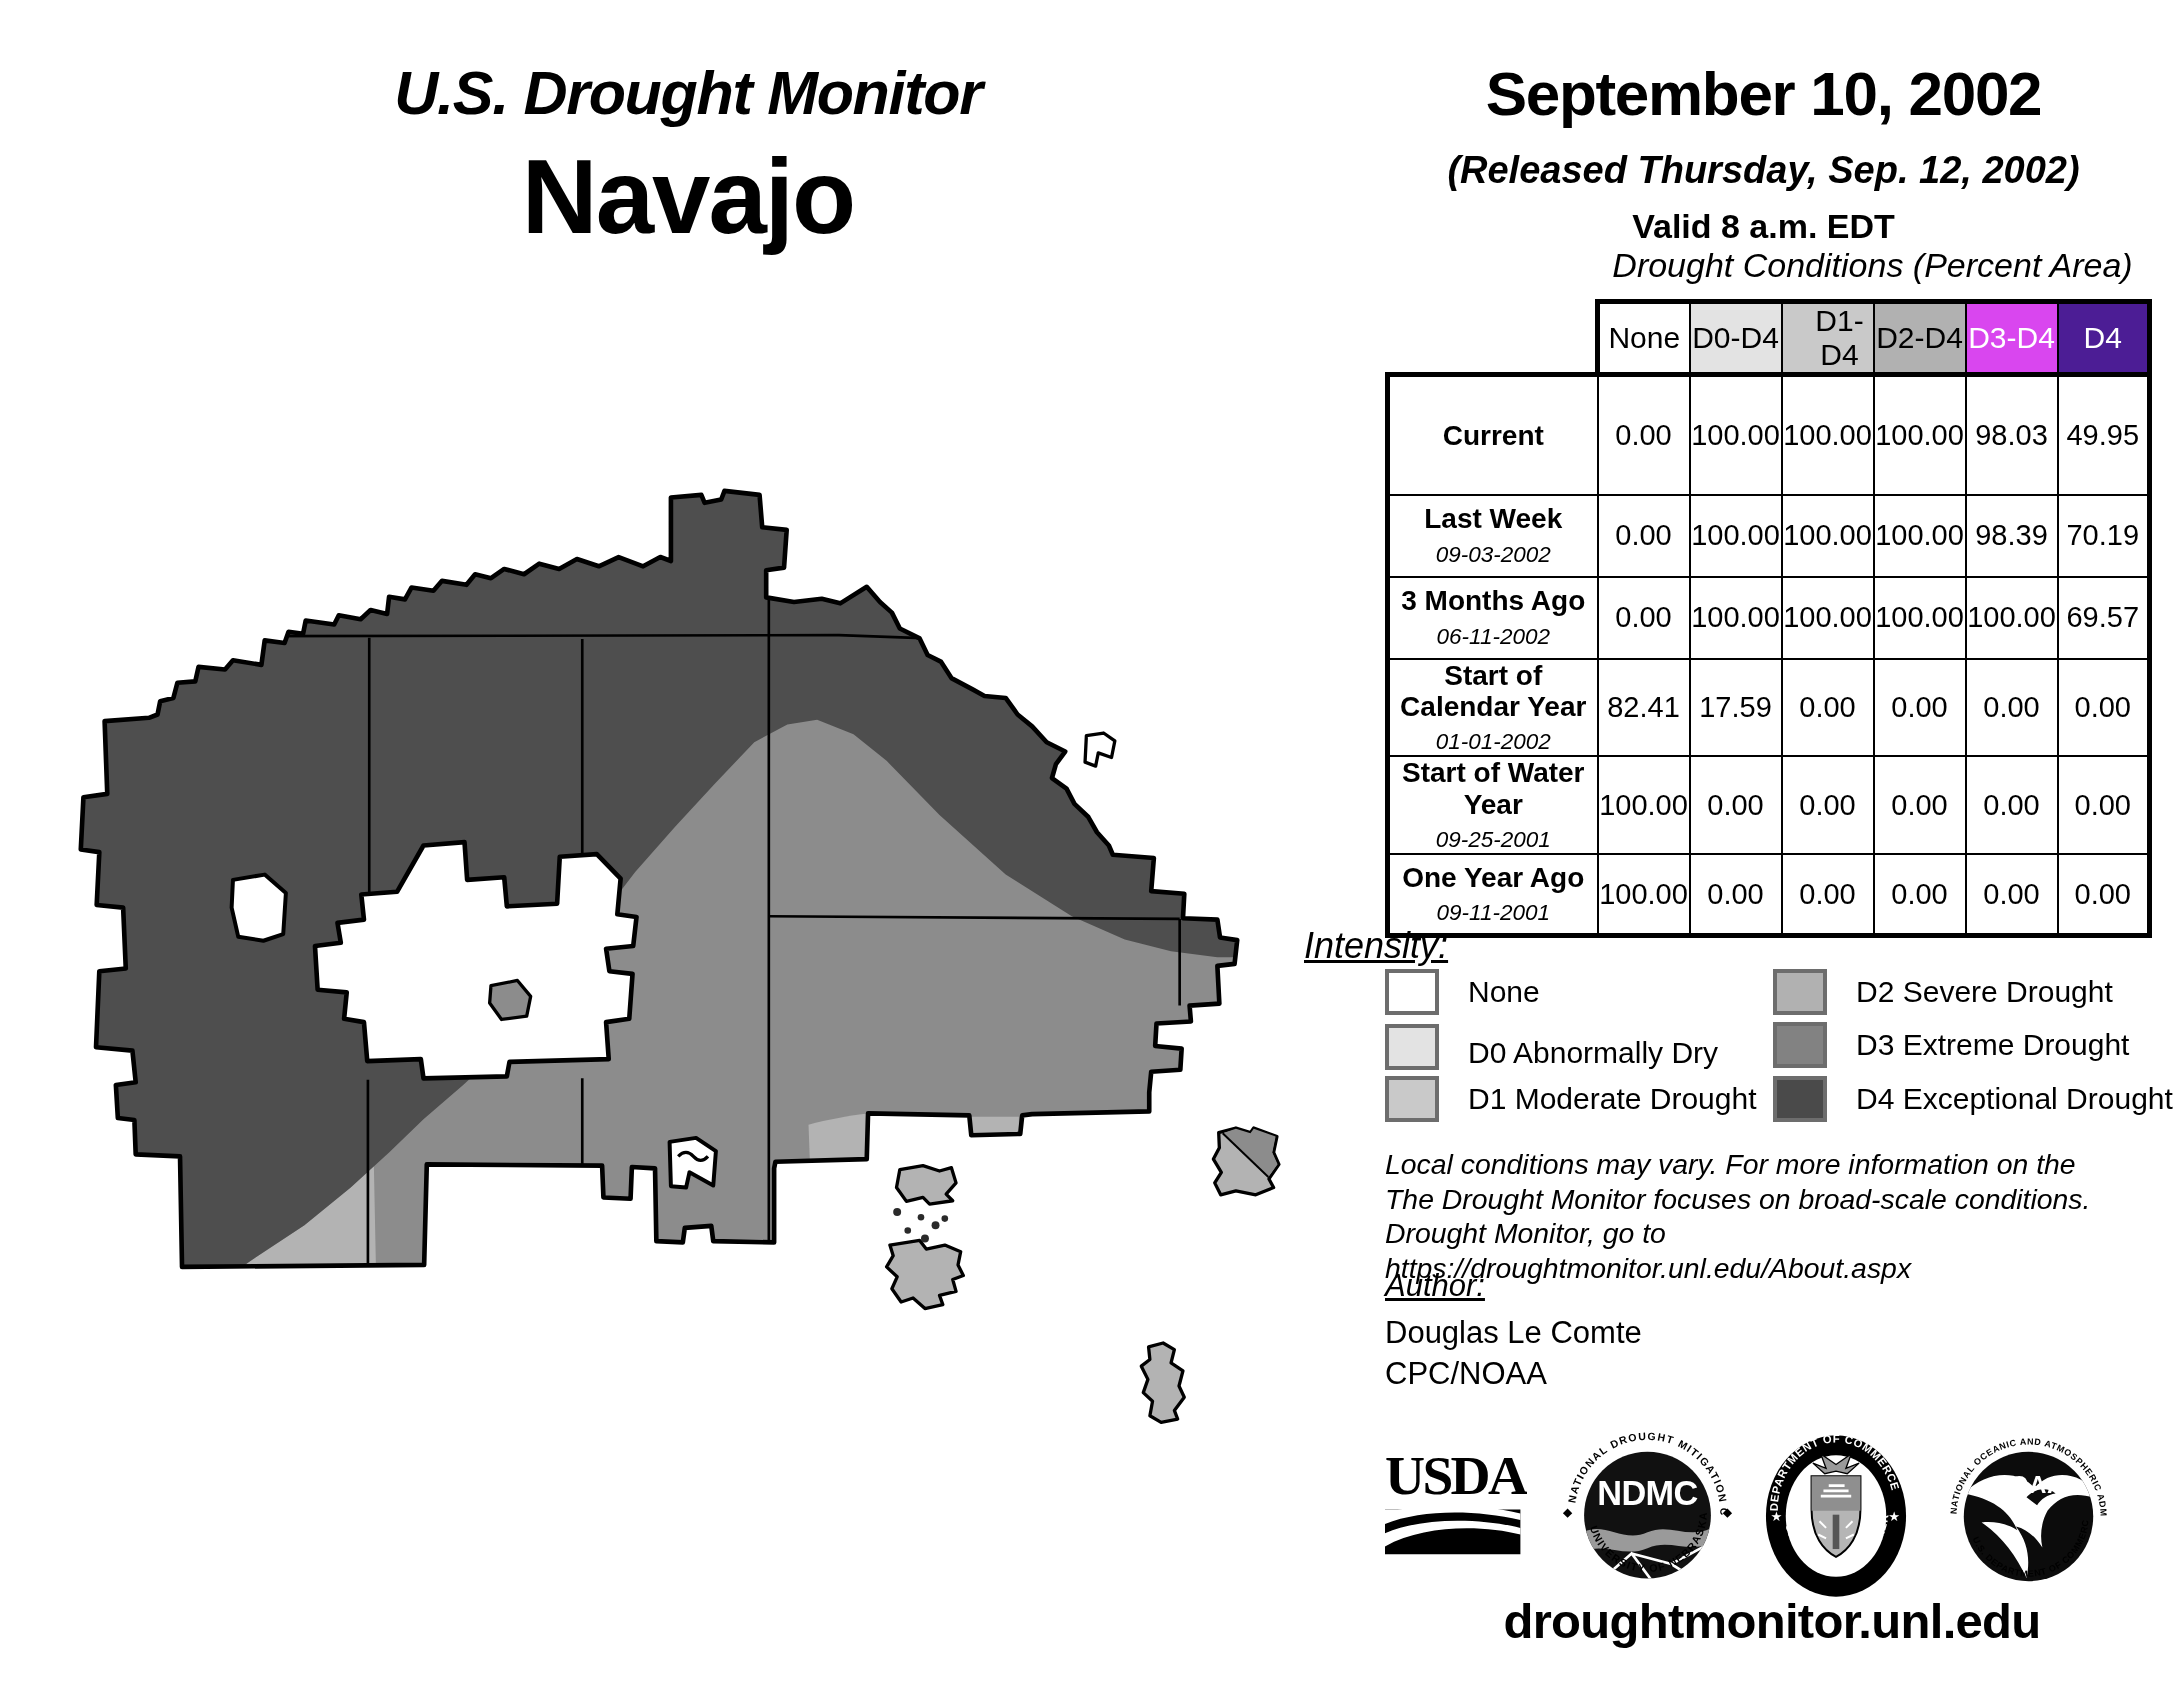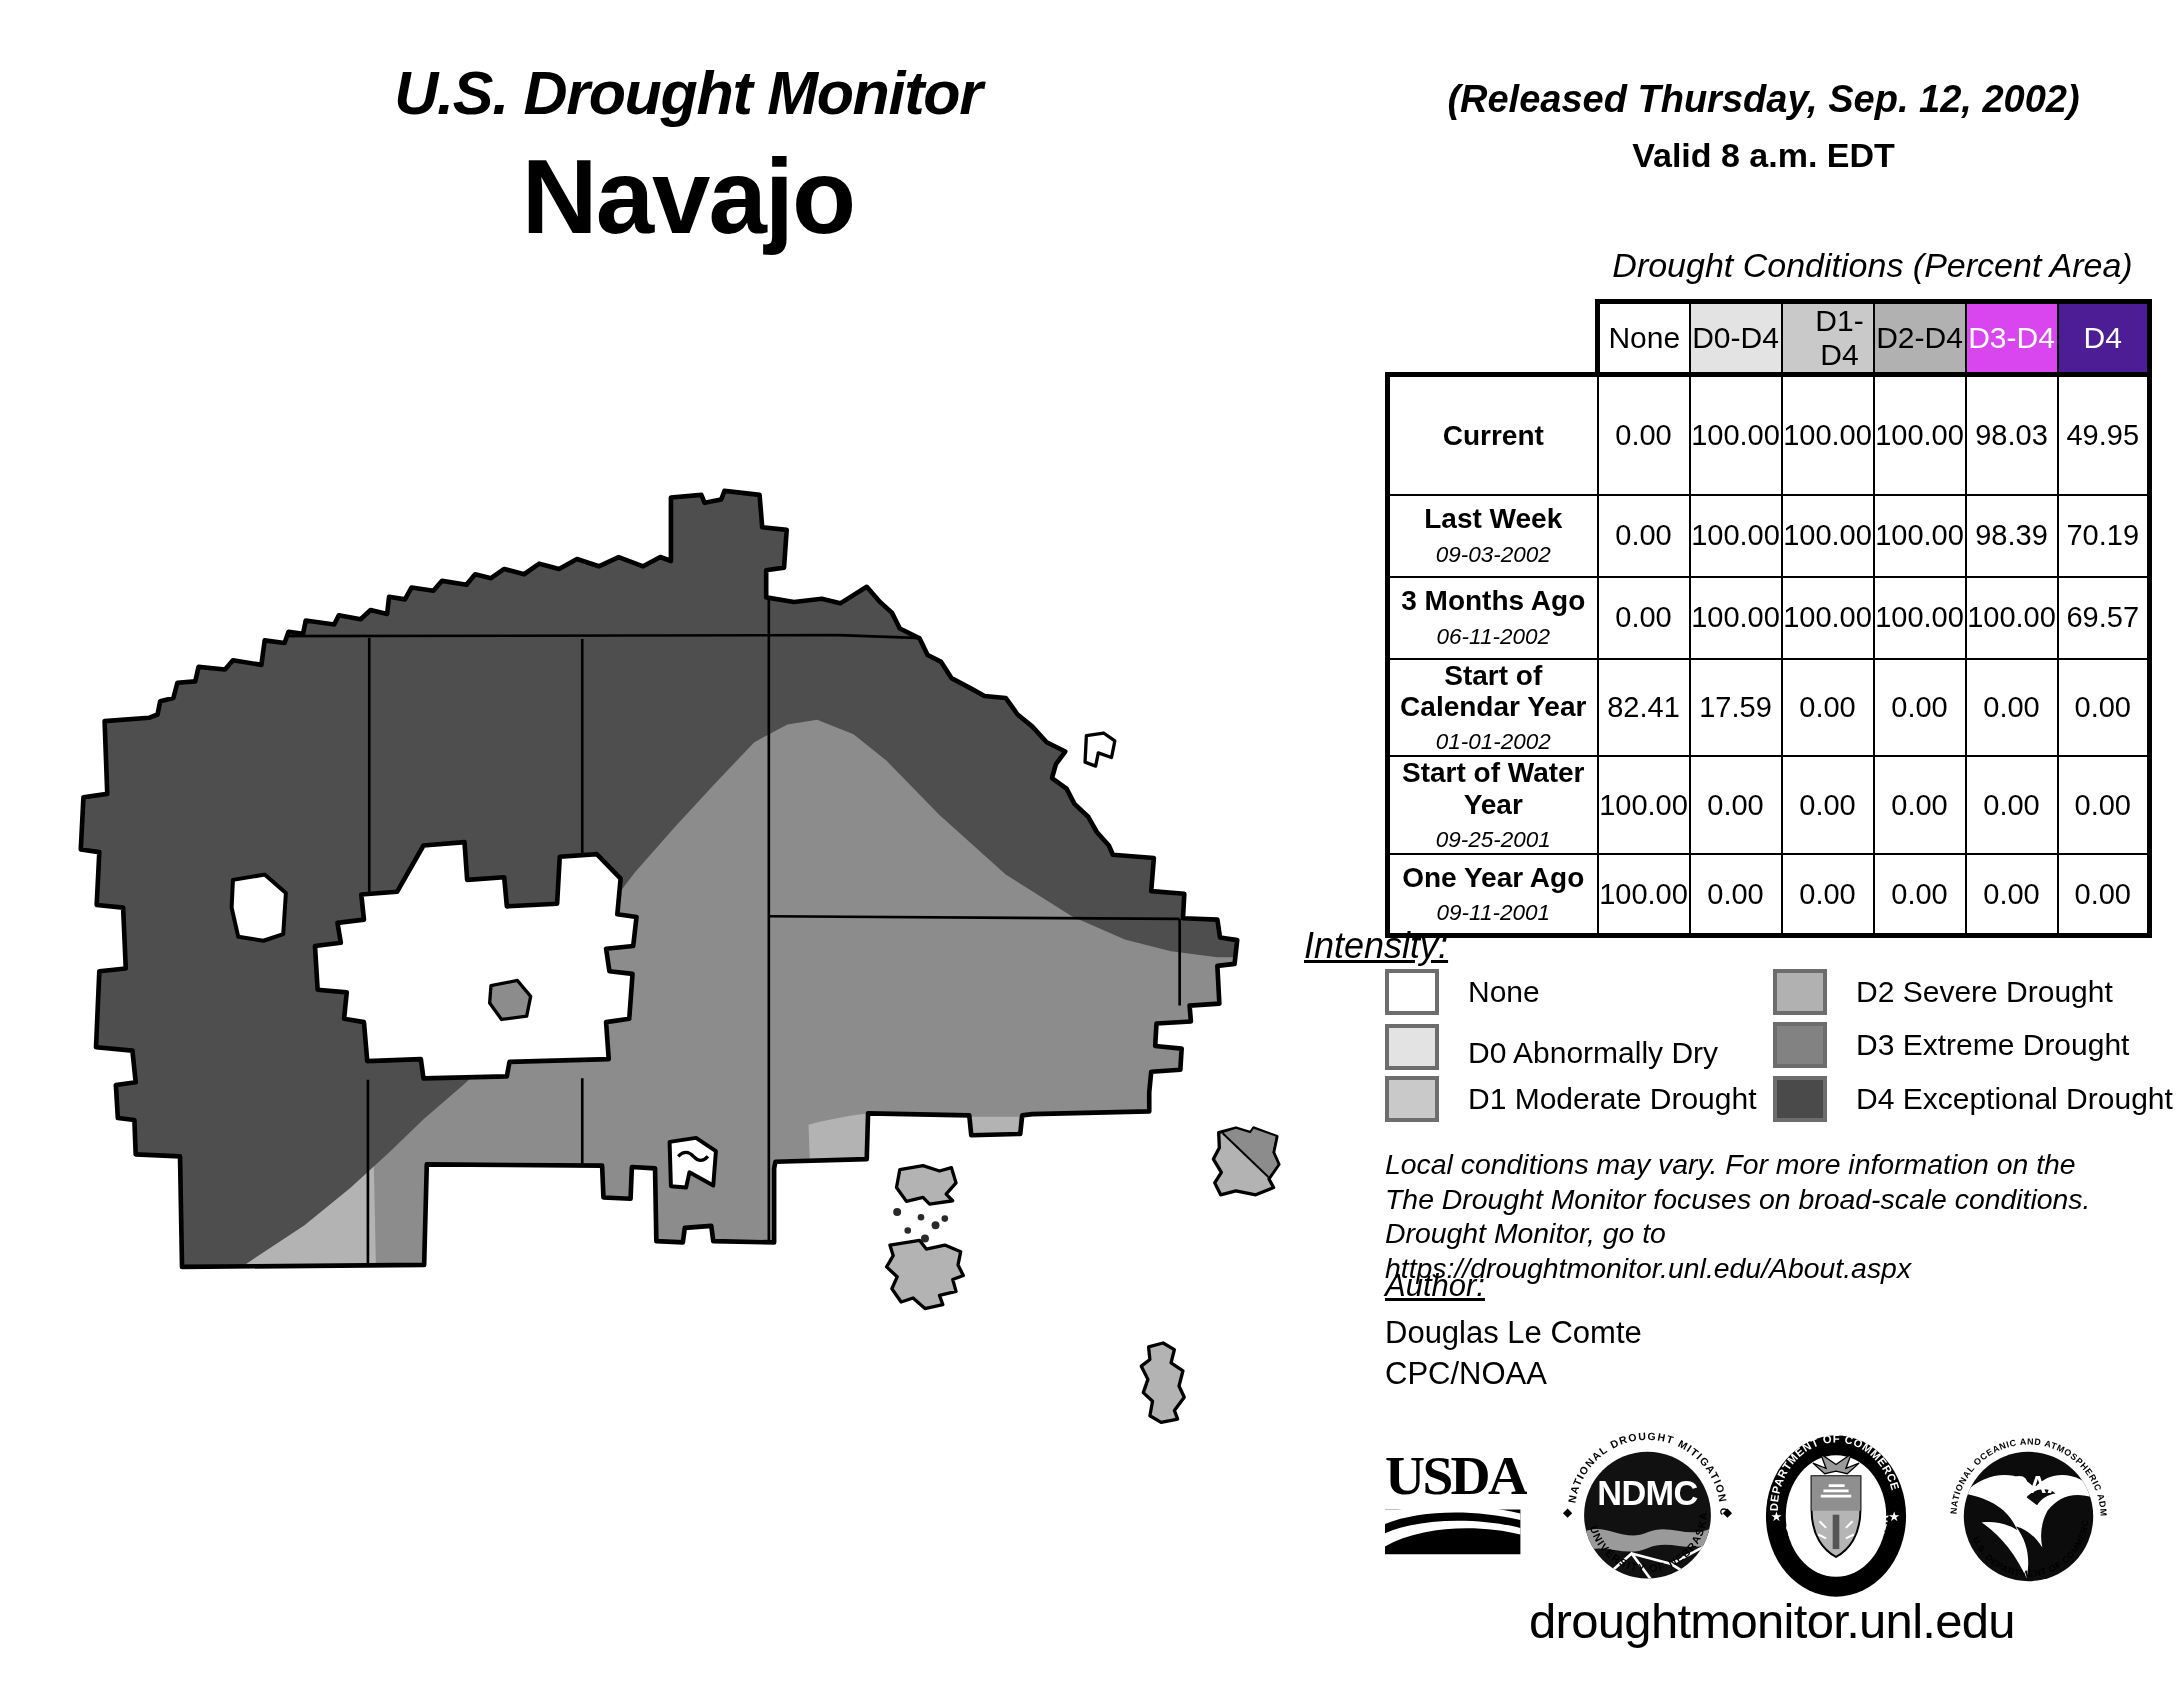--- a/index.html
+++ b/index.html
@@ -43,21 +43,21 @@
   .swatch{width:54px;height:46px;border:4px solid #6d6d6d;box-sizing:border-box;flex:none;}
   .leg-label{font-size:30px;margin-left:29px;white-space:nowrap;}
 
   
   .notes{left:1385px;top:1147px;font-size:28.4px;font-style:italic;line-height:1.22;}
   .author-t{left:1385px;top:1268px;font-size:31px;font-style:italic;text-decoration:underline;}
   .author-n{left:1385px;top:1315px;font-size:31px;}
   .author-o{left:1385px;top:1356px;font-size:31px;}
 
   
-  .url{left:1385px;top:1593px;width:774px;text-align:center;font-size:49px;font-weight:normal;letter-spacing:-0.7px;}
+  .url{left:1385px;top:1593px;width:774px;text-align:center;font-size:49px;font-weight:bold;letter-spacing:-0.7px;}
   svg text{font-family:"Liberation Sans",sans-serif;}
   .usda-txt{font-family:"Liberation Serif",serif;font-weight:bold;}
 </style>
 </head>
 <body>
 
 <svg class="abs" style="left:0;top:0" width="1363" height="1687" viewBox="0 0 2060 2550">
   <defs>
     <clipPath id="mainClip">
       <path d="M225,1085 L238,1080 242,1060 262,1055 268,1032 295,1030 300,1008 340,1012 352,998 395,1005 400,968 430,972 436,955 458,958 462,938 505,944 512,930 545,936 560,922 585,928 588,902 612,906 622,888 655,893 668,878 705,884 718,868 742,874 762,860 792,868 815,852 845,860 872,845 905,856 935,842 972,856 998,842 1014,848 1014,752 1060,748 1065,760 1090,755 1095,742 1148,748 1152,797 1189,801 1185,858 1158,862 1158,903 1200,910 1242,905 1270,912 1310,887 1330,910 1348,926 1360,950 1390,965 1402,990 1422,1000 1438,1025 1470,1042 1488,1052 1520,1055 1538,1080 1560,1098 1582,1122 1610,1136 1596,1155 1590,1176 1612,1192 1624,1215 1645,1235 1658,1258 1676,1278 1682,1292 1744,1297 1740,1347 1790,1351 1788,1388 1840,1390 1844,1417 1870,1421 1866,1457 1840,1460 1843,1517 1798,1520 1800,1544 1748,1547 1746,1581 1786,1585 1784,1617 1740,1620 1737,1651 1737,1680 1560,1684 1545,1686 1542,1714 1468,1716 1465,1686 1312,1683 1310,1752 1172,1756 1170,1766 1170,1878 1078,1876 1075,1853 1035,1856 1032,1878 992,1876 990,1766 955,1764 953,1812 912,1810 910,1762 645,1760 641,1912 275,1915 272,1748 205,1745 203,1693 178,1690 175,1640 205,1636 200,1588 145,1583 150,1468 190,1464 186,1372 146,1368 150,1288 122,1284 126,1205 162,1200 158,1090 Z"></path>
@@ -112,20 +112,21 @@
   </g>
   <path stroke="#000" stroke-width="5" stroke-linejoin="round" d="M1736,2036 L1758,2030 1775,2040 1770,2060 1788,2072 1782,2095 1790,2112 1775,2132 1780,2145 1755,2150 1738,2140 1742,2118 1728,2105 1735,2085 1725,2065 1738,2055 Z" style="fill: rgb(179, 179, 179);"></path>
 </svg>
 
 <div class="abs map-titles">
   <div class="t1">U.S. Drought Monitor</div>
   <div class="t2">Navajo</div>
 </div>
 
 <div class="abs date-block">
+  <div class="d1">September 10, 2002</div>
   <div class="d2">(Released Thursday, Sep. 12, 2002)</div>
   <div class="d3">Valid 8 a.m. EDT</div>
 </div>
 
 <div class="abs cond-title">Drought Conditions (Percent Area)</div>
 
 <table class="abs dm-table">
   <colgroup>
       <col class="colL">
       <col class="colw">

